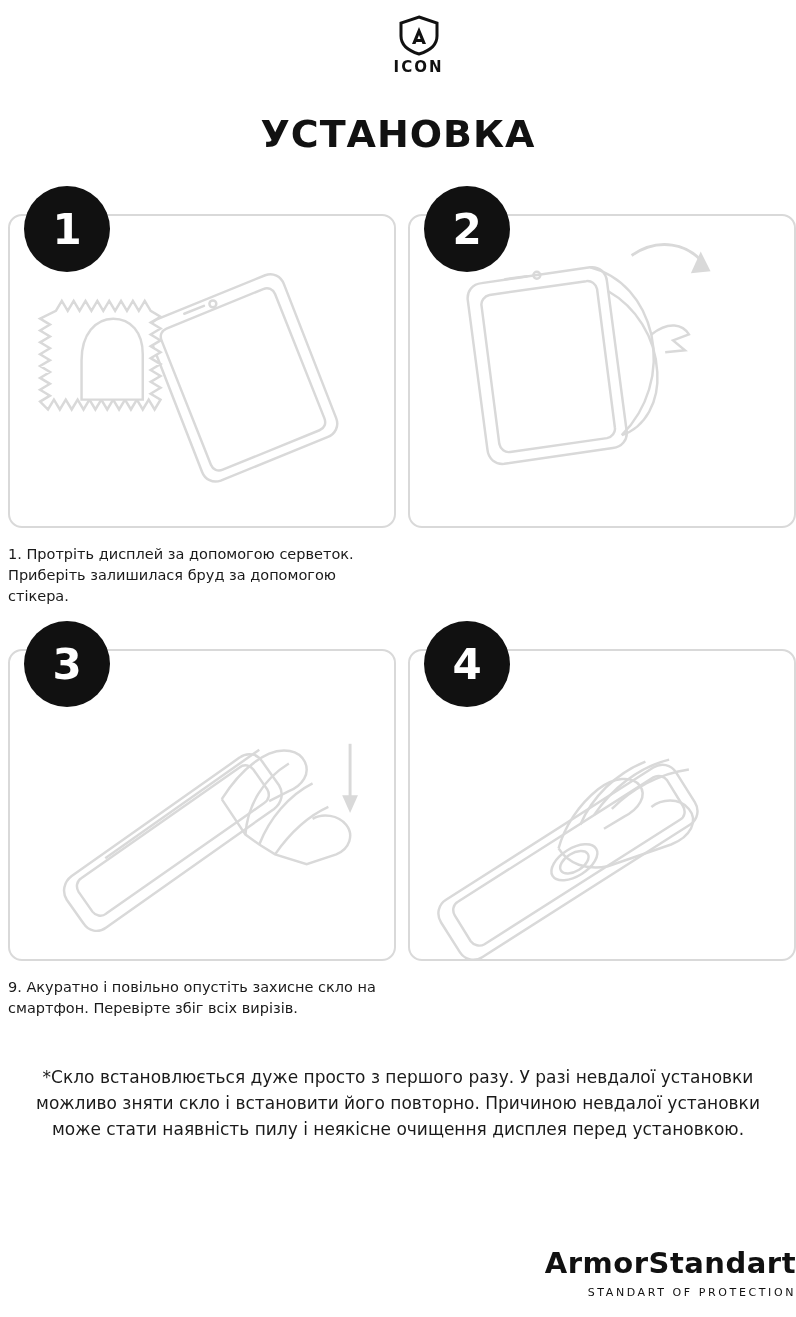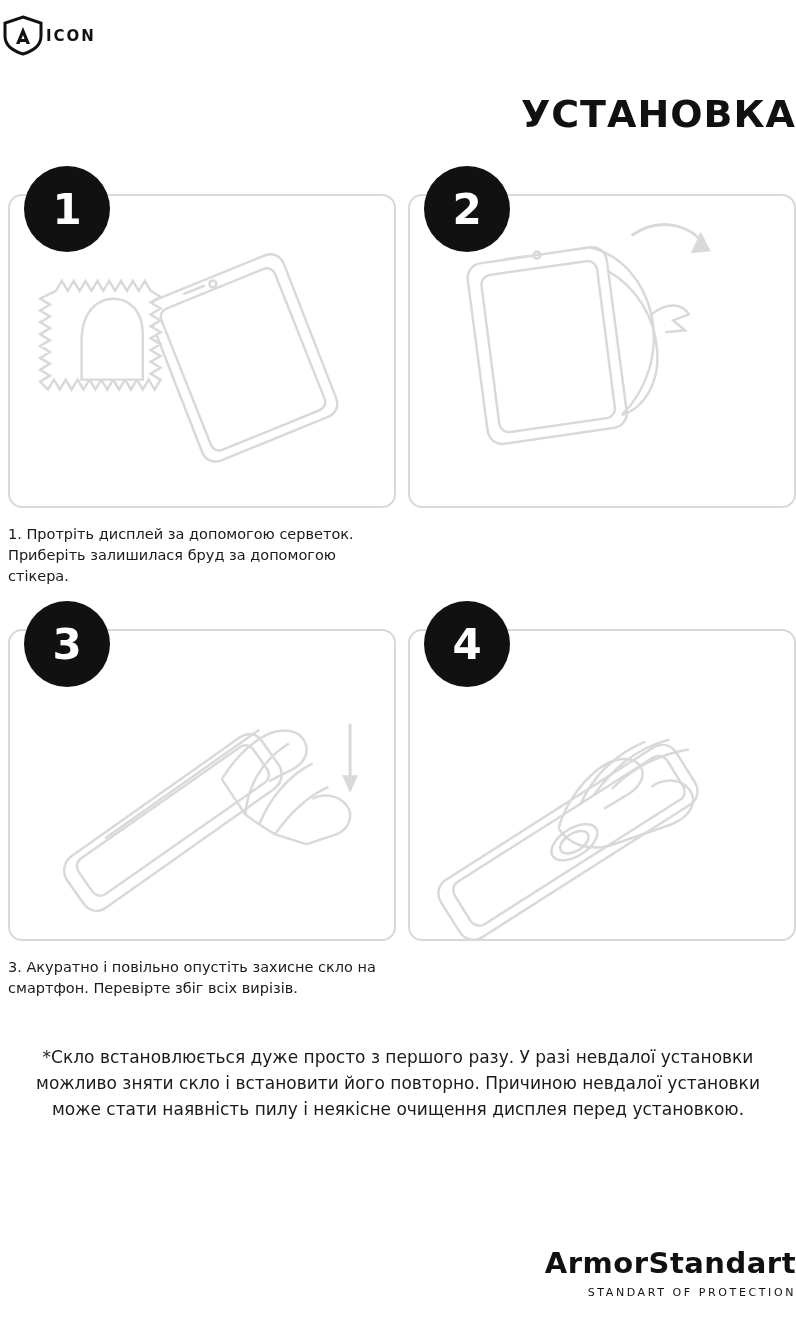--- a/index.html
+++ b/index.html
@@ -13,38 +13,40 @@
     font-family: "DejaVu Sans", "Liberation Sans", sans-serif;
     color: #1a1a1a;
     position: relative;
     overflow: hidden;
   }
 
   
   .brand {
     padding-top: 14px;
     display: flex;
+    flex-direction: column;
     align-items: center;
+    margin-left: 41px;
   }
   .brand-mark {
     width: 46px;
     height: 42px;
     display: block;
   }
   .brand-word {
     margin-top: 2px;
     font-size: 15px;
     letter-spacing: 2px;
     font-weight: 600;
     color: #111;
   }
 
   
   .page-title {
-    text-align: right;
+    text-align: center;
     font-size: 38px;
     font-weight: 800;
     letter-spacing: 1px;
     margin-top: 36px;
     color: #111;
   }
 
   
   .steps {
     margin-top: 58px;
@@ -214,21 +216,21 @@
           <path d="M238 186 C240 156 256 130 282 114"></path>
           <path d="M252 196 C262 170 282 146 306 134"></path>
           <path d="M268 206 C282 186 300 168 322 158"></path>
           <path d="M214 150 L238 186 L252 196 L268 206 L300 216 L330 206 C344 200 348 186 340 176 C332 166 316 164 306 170"></path>
 
           <path d="M344 94 L344 152" stroke-width="3"></path>
           <path d="M336 146 L344 164 L352 146 Z" fill="#d9d9d9" stroke="none"></path>
         </g>
       </svg>
     </div>
-    <div class="step-caption">3. Акуратно і повільно опустіть захисне скло на смартфон. Перевірте збіг всіх вирізів.</div>
+    <div class="step-caption">9. Акуратно і повільно опустіть захисне скло на смартфон. Перевірте збіг всіх вирізів.</div>
   </div>
 
   <div class="step" style="margin-top:42px">
     <div class="step-figure short">
       <div class="badge">4</div>
       <svg class="fig-svg" viewBox="0 0 388 312">
         <g stroke="#d9d9d9" stroke-width="2.5" fill="none">
 
           <path d="M36 252 L246 118 C254 113 264 115 269 123 L288 153 C293 161 291 171 283 176 L73 310 C65 315 55 313 50 305 L31 275 C26 267 28 257 36 252 Z"></path>
           <path d="M48 254 L246 128 C251 125 257 127 260 131 L276 157 C279 162 278 168 273 171 L75 297 C70 300 64 298 61 294 L45 268 C42 263 43 257 48 254 Z"></path>

